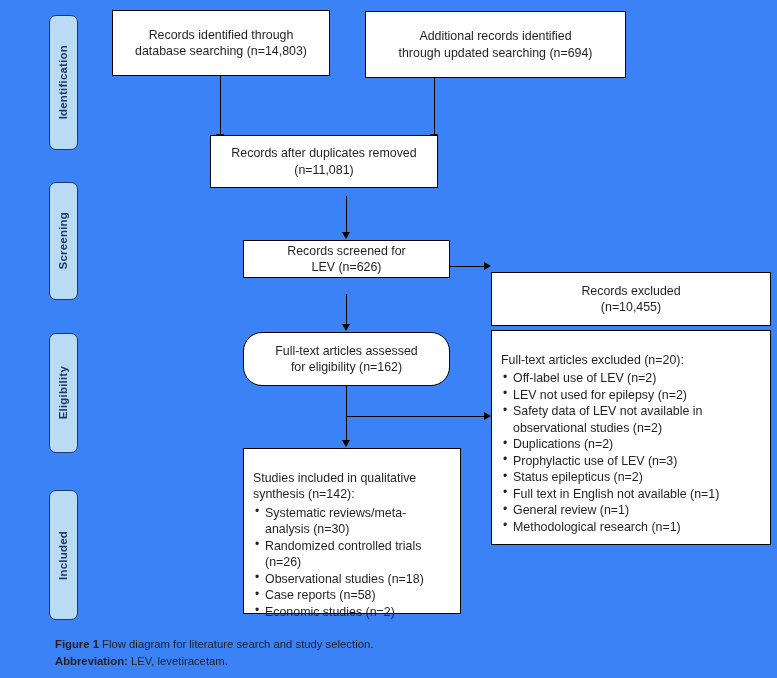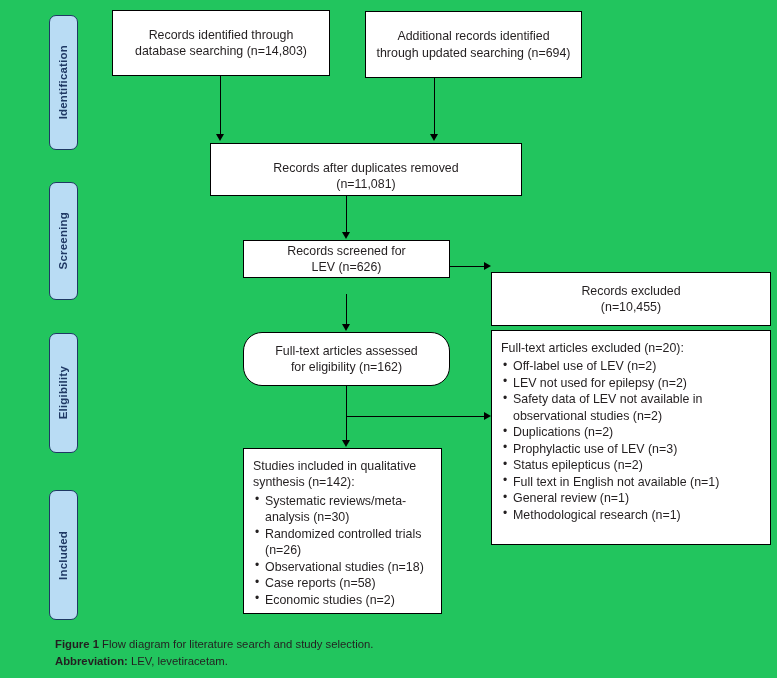--- a/index.html
+++ b/index.html
@@ -9,21 +9,21 @@
   }
   body {
     font-family: "Liberation Sans", sans-serif;
     color: #231f20;
   }
   #page {
     position: relative;
     width: 777px;
     height: 678px;
     overflow: hidden;
-    background: #22c55e;
+    background: #3b82f6;
   }
 
   
   .stage {
     position: absolute;
     background: #b9dcf4;
     border: 1.3px solid #1f3864;
     border-radius: 7px;
     box-sizing: border-box;
     display: flex;
@@ -56,21 +56,21 @@
     color: #231f20;
     padding: 3px 6px;
   }
   .box .txt { display: block; }
   .box .l2 { display: block; }
 
   
   .box.listbox {
     display: block;
     text-align: left;
-    padding: 9px 8px 6px 9px;
+    padding: 21px 8px 6px 9px;
   }
   .listbox .heading {
     display: block;
     font-size: 12.4px;
     line-height: 1.32;
     margin-bottom: 0px;
   }
   .listbox ul {
     margin: 2px;
     padding: 0;
@@ -149,34 +149,34 @@
     <span class="stage-label">Included</span>
   </div>
 
   <div class="box" style="left:112px; top:10px; width:218px; height:66px;">
     <span class="txt">
       <span class="l2">Records identified through</span>
       <span class="l2">database searching (n=14,803)</span>
     </span>
   </div>
 
-  <div class="box" style="left:365px; top:11px; width:217px; height:67px;">
+  <div class="box" style="left:365px; top:11px; width:261px; height:67px;">
     <span class="txt">
       <span class="l2">Additional records identified</span>
       <span class="l2">through updated searching (n=694)</span>
     </span>
   </div>
 
   <div class="ln vline" style="left:220px; top:76px; height:60px;"></div>
   <div class="arrow-down" style="left:216px; top:134px;"></div>
 
   <div class="ln vline" style="left:434px; top:78px; height:58px;"></div>
   <div class="arrow-down" style="left:430px; top:134px;"></div>
 
-  <div class="box" style="left:210px; top:143px; width:312px; height:53px;align-items:flex-end;">
+  <div class="box" style="left:210px; top:135px; width:228px; height:53px;">
     <span class="txt">
       <span class="l2">Records after duplicates removed</span>
       <span class="l2">(n=11,081)</span>
     </span>
   </div>
 
   <div class="ln vline" style="left:346px; top:196px; height:38px;"></div>
   <div class="arrow-down" style="left:342px; top:232px;"></div>
 
   <div class="box" style="left:243px; top:240px; width:207px; height:38px;">
@@ -219,21 +219,21 @@
       <li>Safety data of LEV not available in observational studies (n=2)</li>
       <li>Duplications (n=2)</li>
       <li>Prophylactic use of LEV (n=3)</li>
       <li>Status epilepticus (n=2)</li>
       <li>Full text in English not available (n=1)</li>
       <li>General review (n=1)</li>
       <li>Methodological research (n=1)</li>
     </ul>
   </div>
 
-  <div class="box listbox" style="left:243px; top:448px; width:199px; height:166px;">
+  <div class="box listbox" style="left:243px; top:448px; width:218px; height:166px;">
     <span class="heading">Studies included in qualitative synthesis (n=142):</span>
     <ul>
       <li>Systematic reviews/meta-analysis (n=30)</li>
       <li>Randomized controlled trials (n=26)</li>
       <li>Observational studies (n=18)</li>
       <li>Case reports (n=58)</li>
       <li>Economic studies (n=2)</li>
     </ul>
   </div>
 

